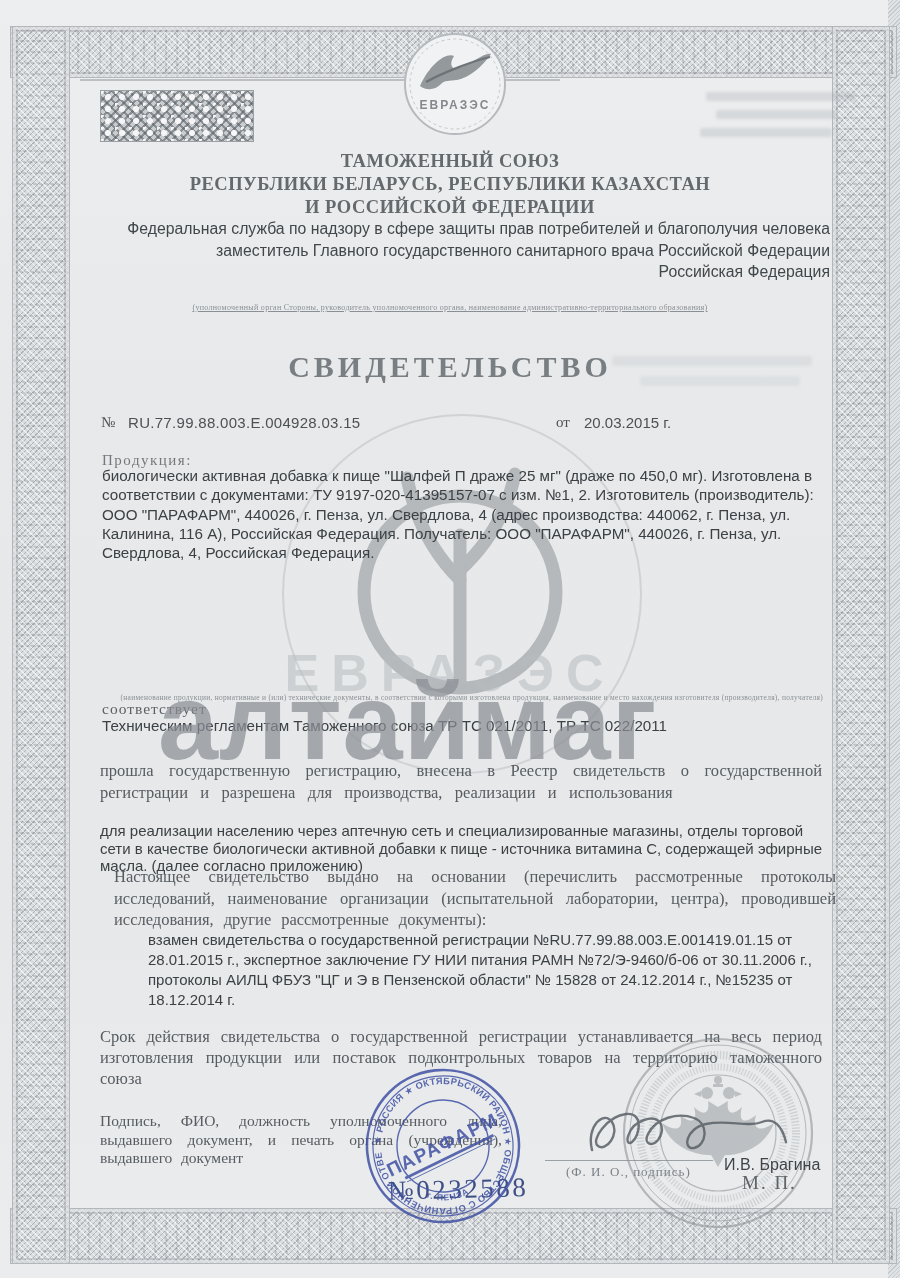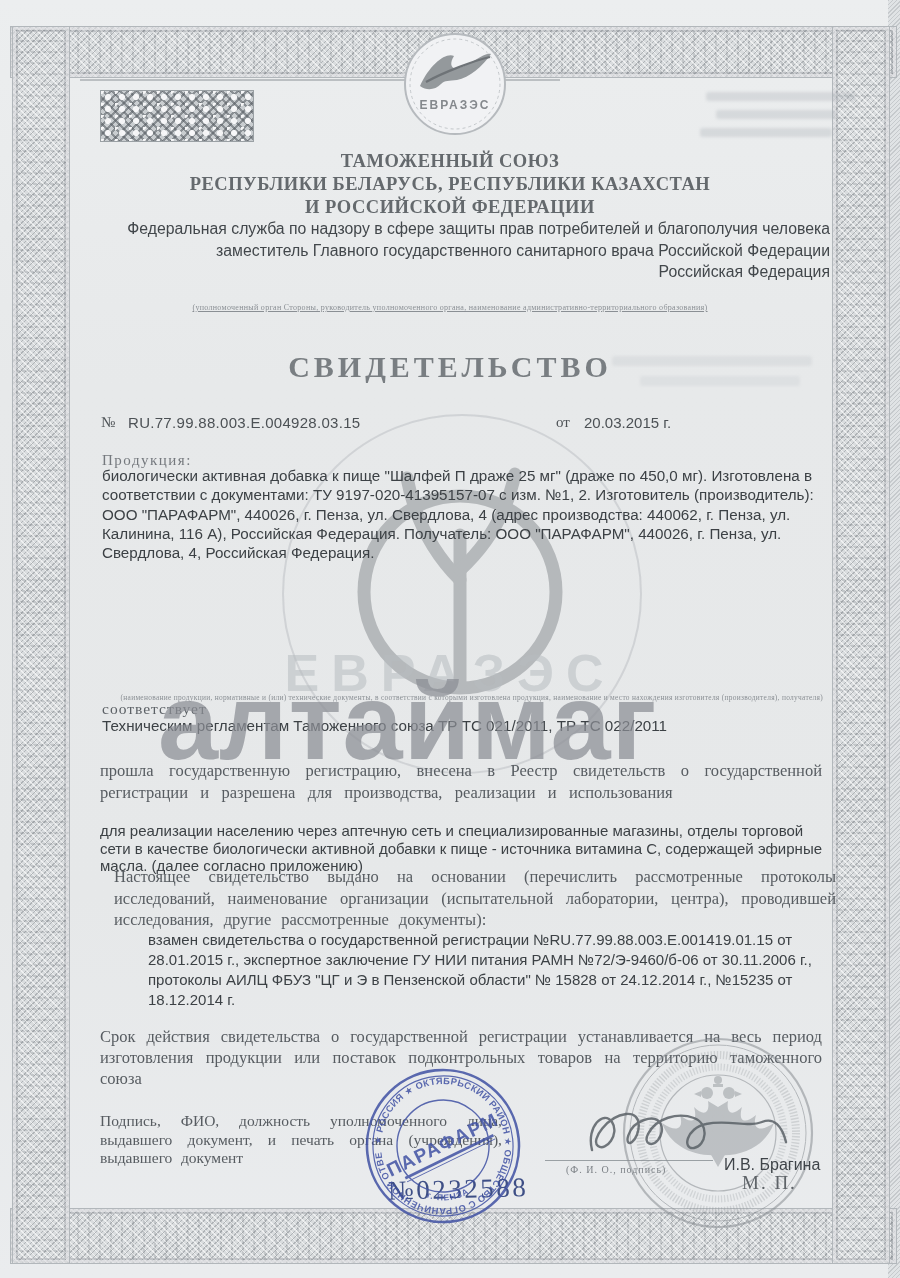--- a/index.html
+++ b/index.html
@@ -65,21 +65,21 @@
   .para-serif{color:#575c61;text-align:justify;}
   .reg-text{left:100px;top:760px;width:722px;font-size:16.5px;line-height:22px;word-spacing:.5em;}
   .usage-text{left:100px;top:822px;width:722px;font-size:15px;line-height:17.5px;color:#3c4145;}
   .basis-intro{left:114px;top:866px;width:722px;font-size:16.5px;line-height:21.5px;word-spacing:.35em;}
   .basis-details{left:100px;top:930px;width:722px;font-size:15px;line-height:20px;color:#3c4145;margin-left:48px;}
   .validity-text{left:100px;top:1026px;width:722px;font-size:16.5px;line-height:21px;word-spacing:.4em;}
   .sign-caption{left:100px;top:1112px;width:402px;font-size:15.5px;line-height:18.5px;word-spacing:.3em;
                 color:#575c61;text-align:justify;z-index:2;}
   .signer-name{left:724px;top:1156px;font-size:16px;color:#3f4449;z-index:6;}
   .sig-line{left:545px;top:1160px;width:168px;border-top:1px solid #9aa0a4;z-index:2;}
-  .fio-note{left:566px;top:1164px;font-size:10px;color:#7d8287;letter-spacing:1px;z-index:2;}
+  .fio-note{left:566px;top:1164px;font-size:13px;color:#7d8287;letter-spacing:1px;z-index:2;}
   .mp-label{left:742px;top:1172px;font-size:19px;color:#5e6periphery368;color:#5e6368;letter-spacing:2px;z-index:6;}
   
   .wm-under{z-index:1;}
   .wm-over{z-index:4;pointer-events:none;}
   .wm-ring{left:282px;top:414px;width:356px;height:356px;border:2px solid rgba(150,156,161,.28);border-radius:50%;}
   .wm-logo{left:335px;top:460px;width:250px;height:250px;opacity:.55;}
   .wm-eurasec{left:90px;top:643px;width:720px;text-align:center;font-size:52px;font-weight:bold;
               letter-spacing:12px;color:rgba(183,187,191,.55);}
   .wm-altaimag{left:158px;top:672px;width:700px;font-size:108px;font-weight:bold;letter-spacing:1px;
                color:rgba(138,142,148,.72);line-height:100px;}

